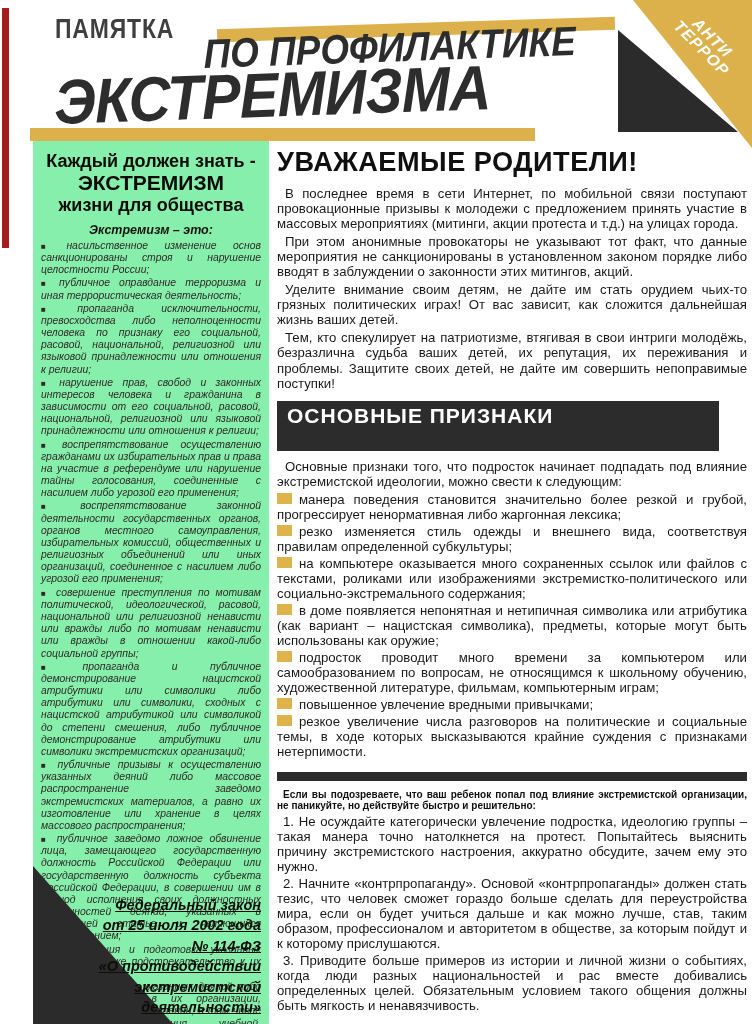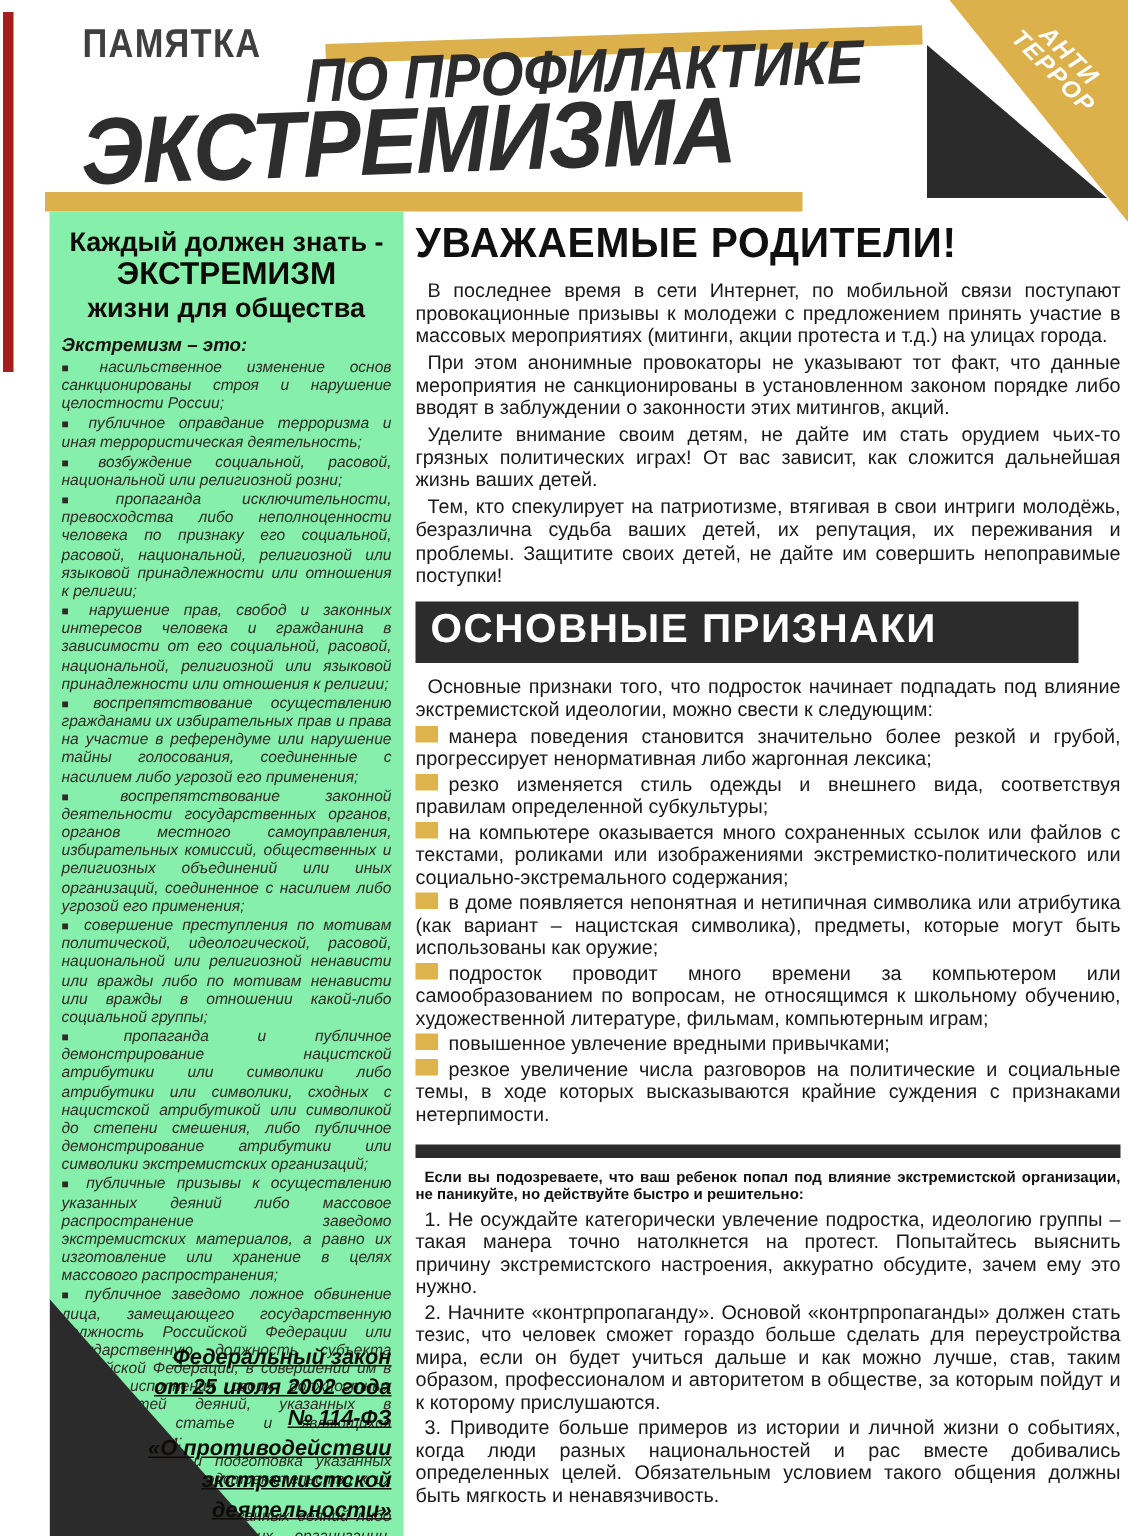--- a/index.html
+++ b/index.html
@@ -31,42 +31,42 @@
   }
   
   .sidebar{
     position:absolute;left:33px;top:141px;width:236px;height:883px;background:#86efac;
     box-sizing:border-box;padding:8px 8px 0 8px;overflow:hidden;
   }
   .sb-heading{ text-align:center;color:#0d0b07;font-weight:bold;line-height:1.12;margin:2px 0 0 0;}
   .sb-h-line1{font-size:18px;}
   .sb-h-line2{font-size:21px;}
   .sb-h-line3{font-size:18px;}
-  .sb-list-title{font-weight:bold;font-style:italic;font-size:12.5px;color:#161310;margin:8px 0 3px 0;}
+  .sb-list-title{text-align:center;font-weight:bold;font-style:italic;font-size:12.5px;color:#161310;margin:8px 0 3px 0;}
   .sb-list{font-style:italic;font-size:10.4px;line-height:1.17;text-align:justify;color:#2f2b24;}
   .sb-item{margin-bottom:1px;}
   .sb-item .sq{font-style:normal;font-size:8px;margin-right:7px;}
   .sb-triangle{
     position:absolute;left:0;bottom:0;width:140px;height:158px;background:#2b2b2b;
     clip-path:polygon(0 0,100% 100%,0 100%);
   }
   .law-ref{
     position:absolute;right:8px;bottom:6px;width:178px;text-align:right;
     font-weight:bold;font-style:italic;font-size:14.5px;line-height:1.42;color:#0e0c08;text-decoration:underline;
   }
   
   .main{position:absolute;left:277px;top:146px;width:470px;}
   .parents-heading{
     font-size:28px;font-weight:bold;color:#101010;margin:0 0 8px 0;letter-spacing:.5px;
     transform:scaleX(.97);transform-origin:left top;white-space:nowrap;
   }
   .para{font-size:13.2px;line-height:1.14;text-align:justify;text-indent:8px;margin:0 0 3px 0;color:#191919;}
   .banner{
-    margin:10px 0 8px 0;background:#2c2c2c;color:#ffffff;font-weight:bold;font-size:27px;
-    padding:3px 10px 7px 10px;width:442px;box-sizing:border-box;letter-spacing:1px;white-space:nowrap;
+    margin:10px 0 8px 0;background:#2c2c2c;color:#ffffff;font-weight:bold;font-size:21px;
+    padding:3px 10px 23px 10px;width:442px;box-sizing:border-box;letter-spacing:1px;white-space:nowrap;
   }
   .sign-item{font-size:13.2px;line-height:1.14;text-align:justify;margin:0 0 2px 0;color:#191919;}
   .sign-item .ysq{display:inline-block;width:15px;height:11px;background:#dfb34c;margin-right:7px;}
   .divider{height:9px;background:#2c2c2c;margin:12px 0 8px 0;}
   .advice-intro{font-size:10px;line-height:1.16;text-align:justify;text-indent:6px;font-weight:bold;color:#101010;margin:0 0 2px 0;}
   .advice-item{font-size:13.2px;line-height:1.14;text-align:justify;text-indent:6px;margin:0 0 2px 0;color:#191919;}
 </style>
 </head>
 <body>
 
@@ -94,21 +94,20 @@
     <div class="sb-h-line3">жизни для общества</div>
   </div>
   <div class="sb-list-title">Экстремизм – это:</div>
 
   <div class="sb-list">
 
       <div class="sb-item"><span class="sq">■</span><span>насильственное изменение основ санкционированы строя и нарушение целостности России;</span></div>
 
       <div class="sb-item"><span class="sq">■</span><span>публичное оправдание терроризма и иная террористическая деятельность;</span></div>
 
-      <div class="sb-item"><span class="sq">■</span><span>возбуждение социальной, расовой, национальной или религиозной розни;</span></div>
 
       <div class="sb-item"><span class="sq">■</span><span>пропаганда исключительности, превосходства либо неполноценности человека по признаку его социальной, расовой, национальной, религиозной или языковой принадлежности или отношения к религии;</span></div>
 
       <div class="sb-item"><span class="sq">■</span><span>нарушение прав, свобод и законных интересов человека и гражданина в зависимости от его социальной, расовой, национальной, религиозной или языковой принадлежности или отношения к религии;</span></div>
 
       <div class="sb-item"><span class="sq">■</span><span>воспрепятствование осуществлению гражданами их избирательных прав и права на участие в референдуме или нарушение тайны голосования, соединенные с насилием либо угрозой его применения;</span></div>
 
       <div class="sb-item"><span class="sq">■</span><span>воспрепятствование законной деятельности государственных органов, органов местного самоуправления, избирательных комиссий, общественных и религиозных объединений или иных организаций, соединенное с насилием либо угрозой его применения;</span></div>
 
       <div class="sb-item"><span class="sq">■</span><span>совершение преступления по мотивам политической, идеологической, расовой, национальной или религиозной ненависти или вражды либо по мотивам ненависти или вражды в отношении какой-либо социальной группы;</span></div>

